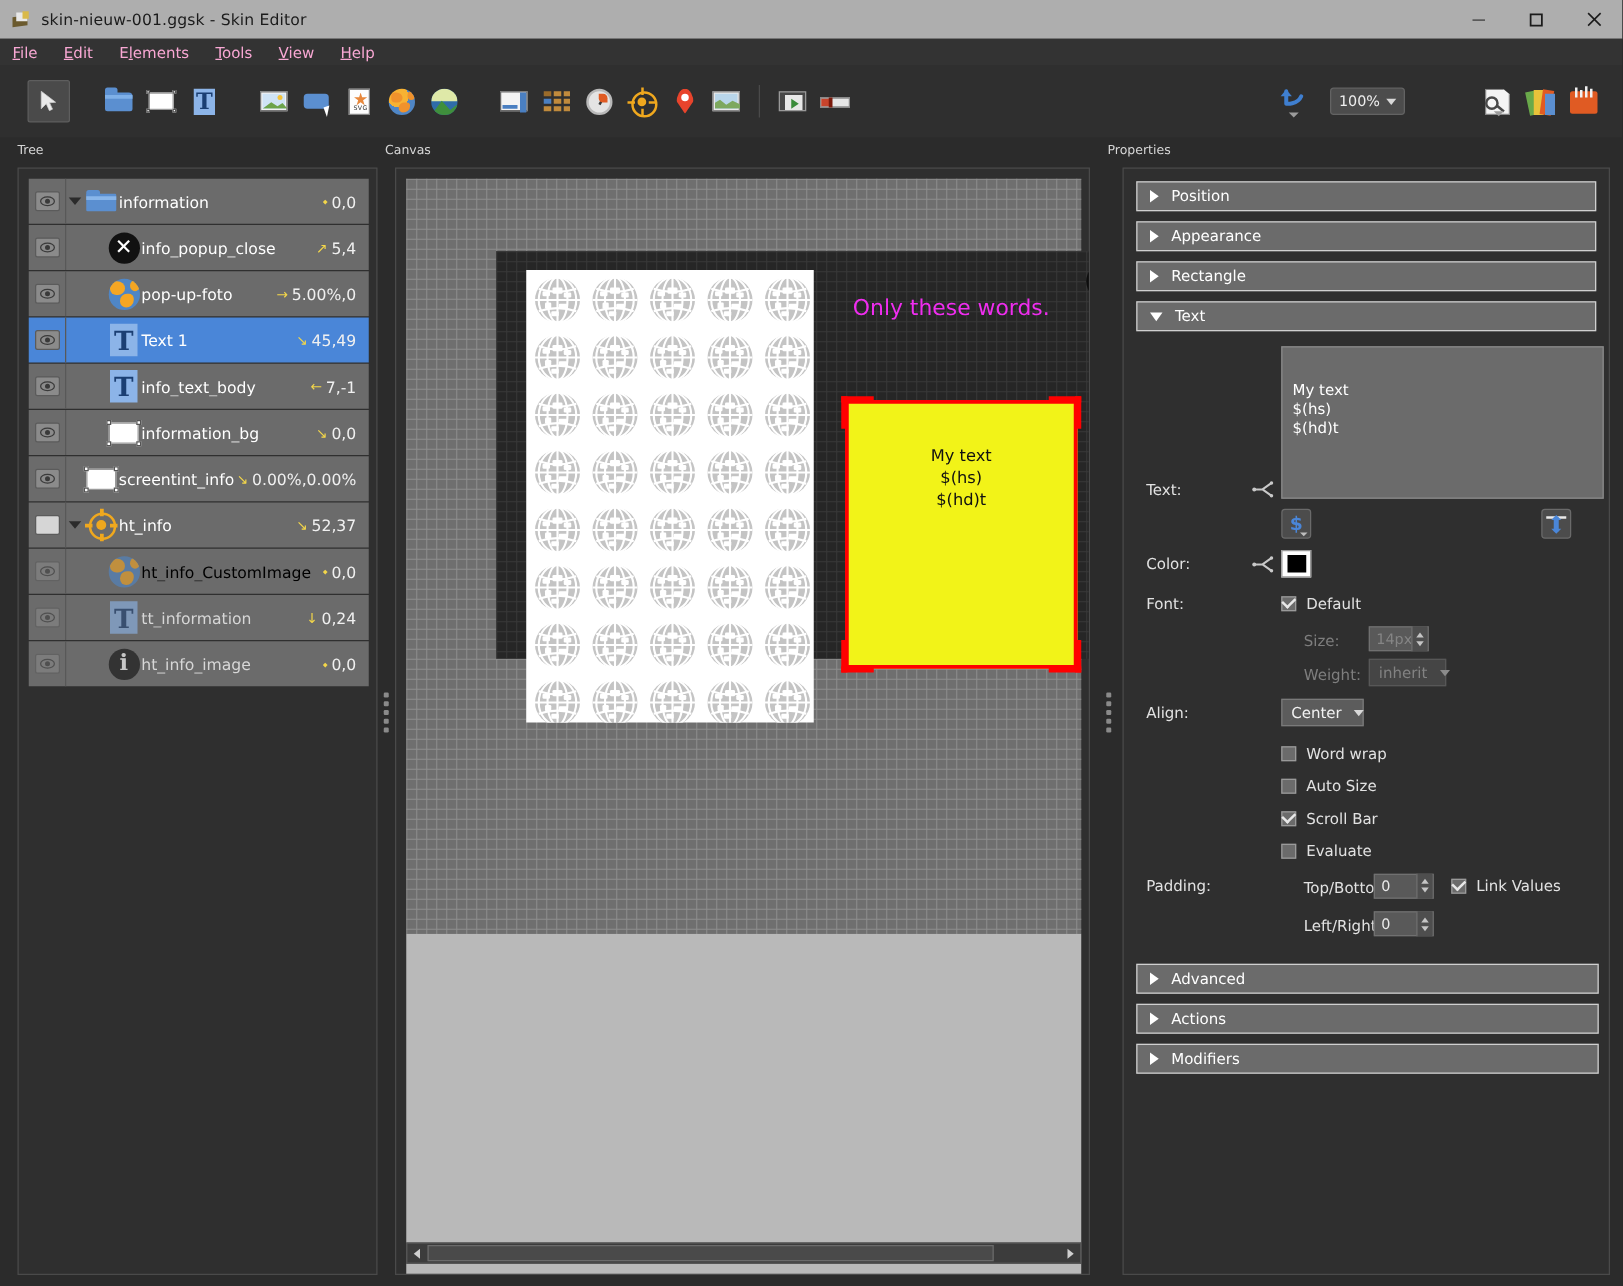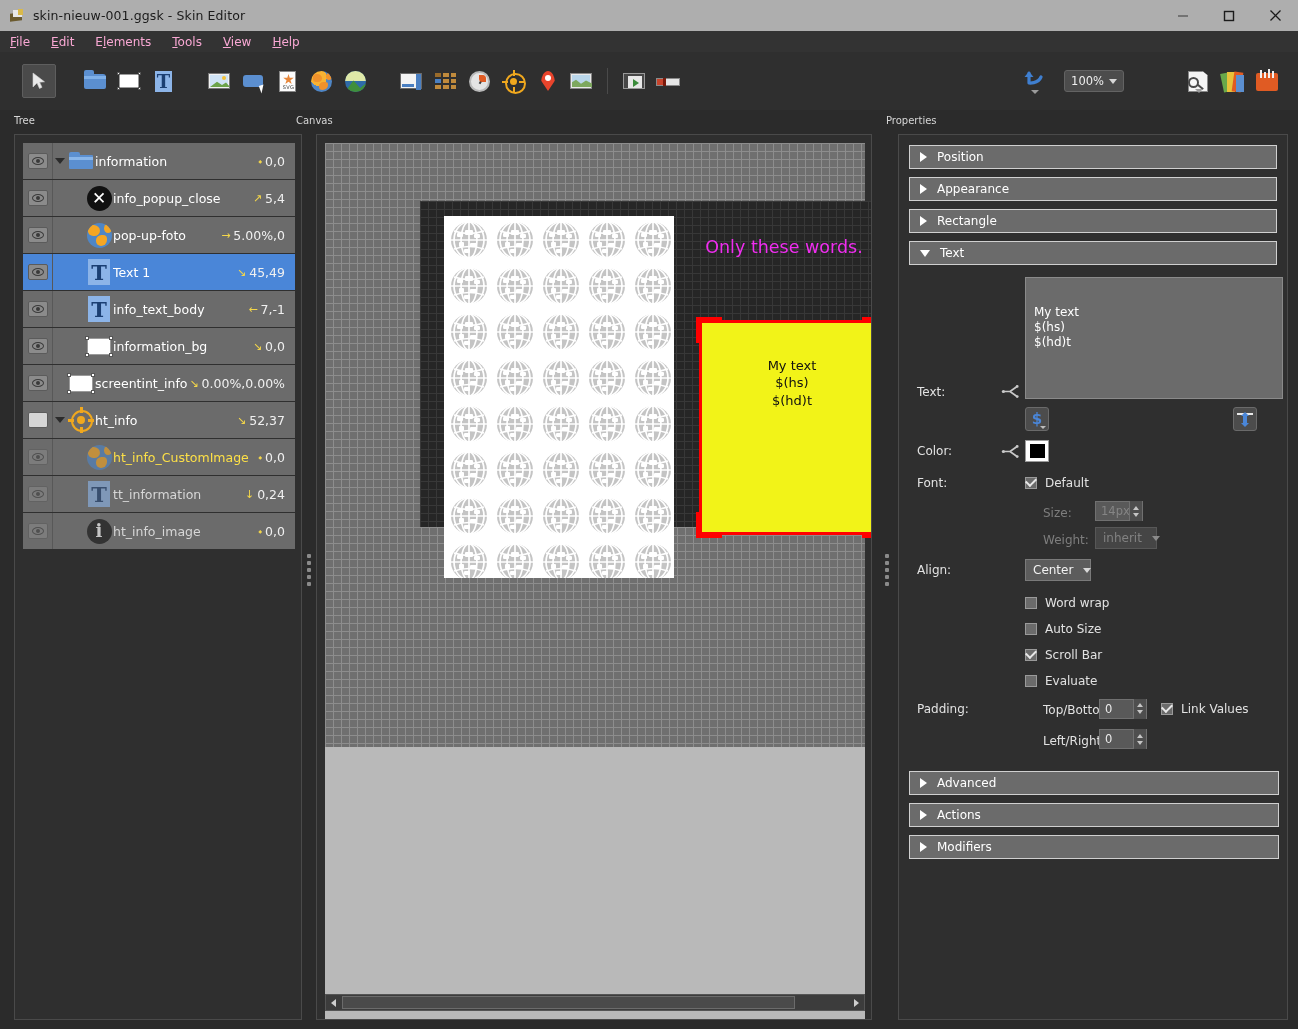--- a/index.html
+++ b/index.html
@@ -224,21 +224,20 @@
   .canvas-lower {
     position:absolute; left:8px; top:612px; width:540px; height:378px; background:#b9b9b9;
   }
   .skin-frame {
     position:absolute; left:72px; top:58px; width:486px; height:326px;
     background-color:#262626;
     background-image:
       linear-gradient(to right, #383838 1px, transparent 1px),
       linear-gradient(to bottom, #383838 1px, transparent 1px);
     background-size: 8px 8px;
-    margin-left: 23px;
   }
   .globe-tile {
     position:absolute; left:24px; top:15px; width:230px; height:362px;
     background:#ffffff; overflow:hidden;
   }
   .gt-cell { position:absolute; width:46px; height:46px; }
   .gt-cell svg { display:block; }
   .headline {
     position:absolute; left:248px; top:36px; width:232px; text-align:center;
     color:#f02df0; font-size:17.5px; white-space:nowrap;
@@ -534,21 +533,21 @@
               <b></b>
             </span>
           </span>
         </span>
       </div>
     <div style="width:14px"></div>
   </div>
 </div>
 
 <div class="panel-label" style="left:14px; top:115px;">Tree</div>
-<div class="panel-label" style="left:296px; top:115px;">Canvas</div>
+<div class="panel-label" style="left:308px; top:115px;">Canvas</div>
 <div class="panel-label" style="left:886px; top:115px;">Properties</div>
 
 <div class="tree-panel">
   <div class="tree-list" id="tree-list">
       <div class="tree-row">
         <div class="vis-cell">
           <span class="eye  ">
             <span class="pupil"></span>
           </span>
         </div>
@@ -706,21 +705,21 @@
           </span>
         </div>
         <div class="twisty" style="margin-left: 18px;"></div>
         <div class="tree-icon" style="opacity: 0.62;">
           <span class="ti-globe">
             <span class="a"></span>
             <span class="b"></span>
             <span class="c"></span>
           </span>
         </div>
-        <div class="tree-label" style="color: #fde047;">ht_info_CustomImage</div>
+        <div class="tree-label" style="color: #000000;">ht_info_CustomImage</div>
         <div class="tree-coord">
           <span class="coord-arrow">⬩</span>
           <span>0,0</span>
         </div>
       </div>
       <div class="tree-row">
         <div class="vis-cell">
           <span class="eye  dim">
             <span class="pupil"></span>
           </span>

